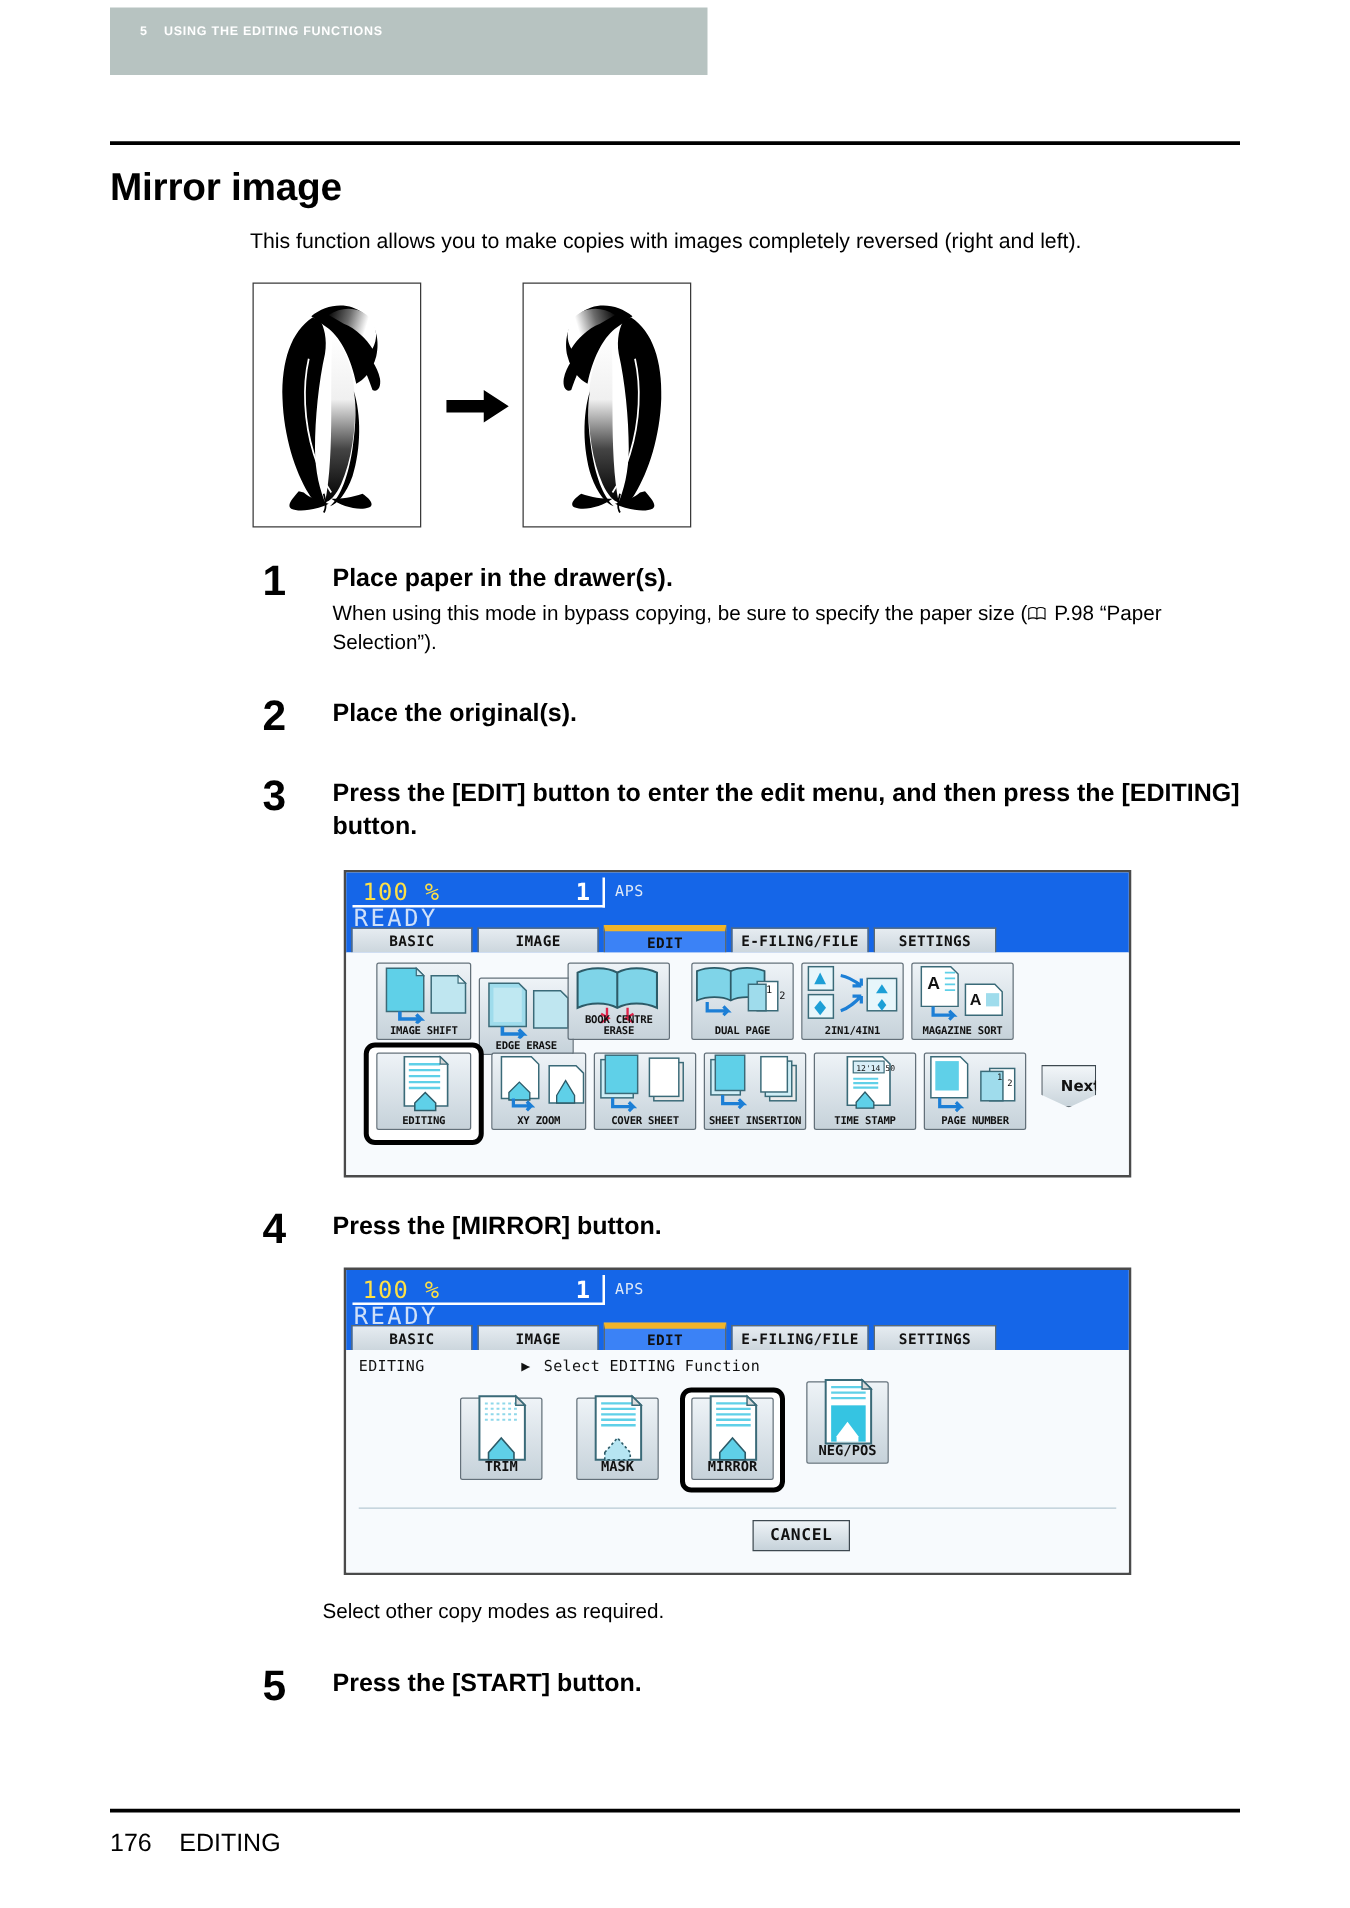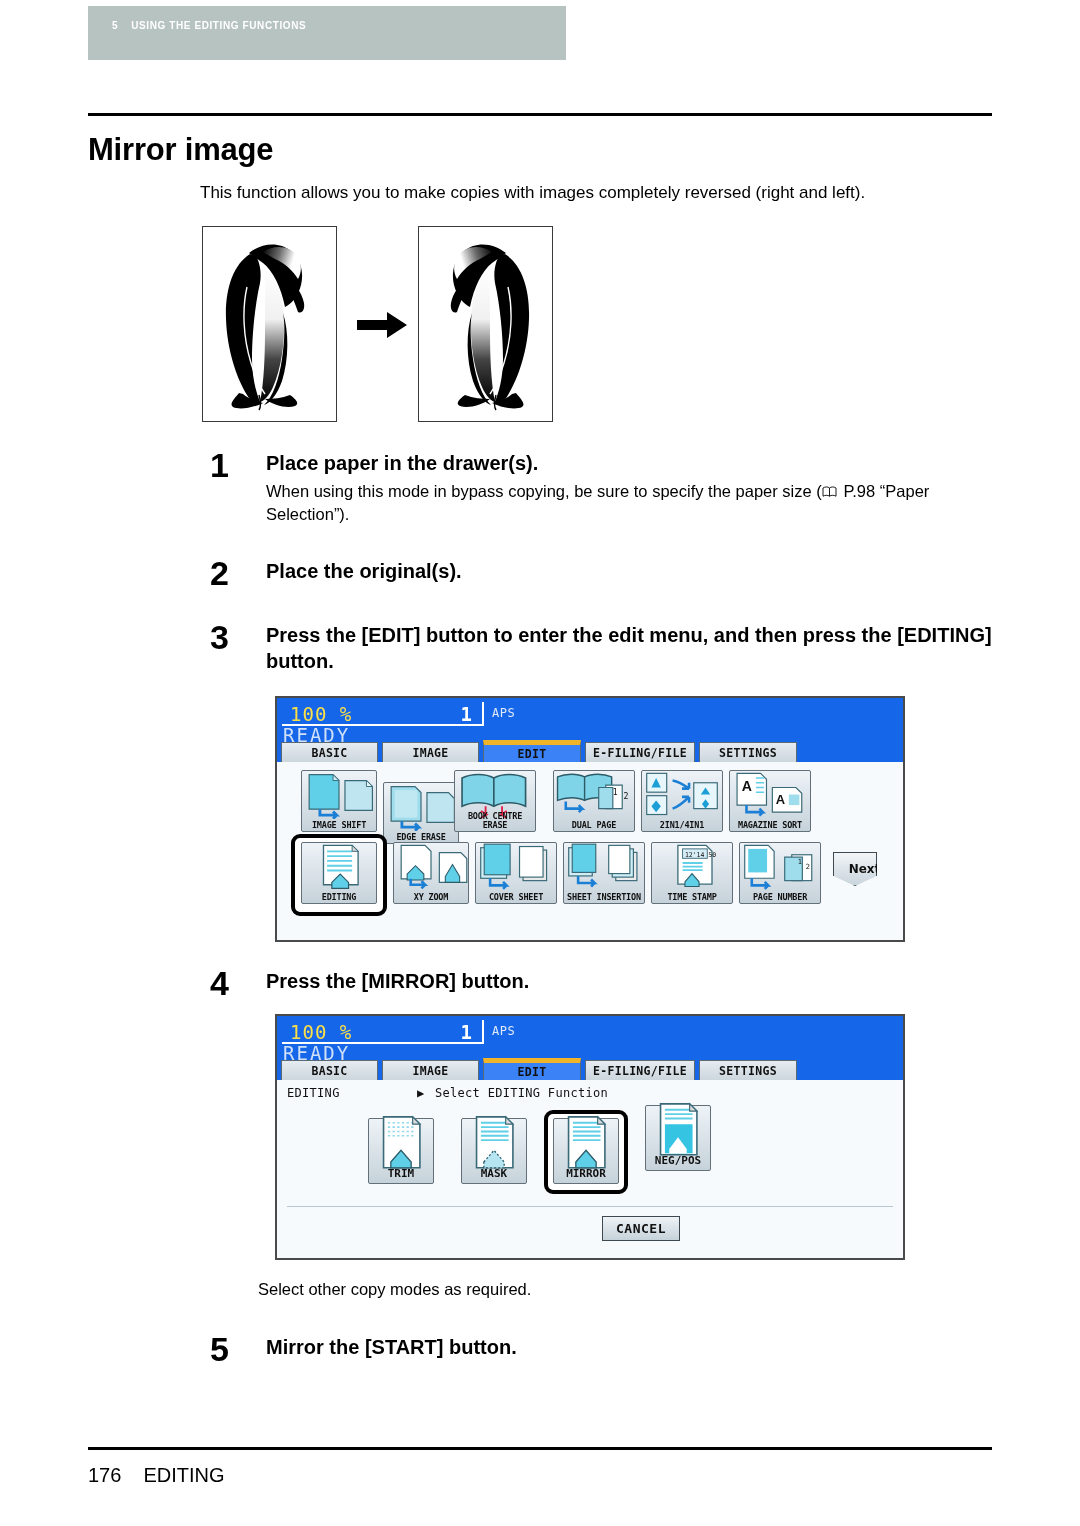--- a/index.html
+++ b/index.html
@@ -772,19 +772,19 @@
 
     <div class="sub-sep" style="left:10px; top:126px; width:606px;"></div>
     <div class="cancel-btn" style="left:325px; top:136px;">CANCEL</div>
   </div>
 </div>
 
 <div class="plain-note" style="top:1278px;">Select other copy modes as required.</div>
 
 <div class="step" style="left:210px; top:1332px; width:790px;">
   <div class="step-num">5</div>
-  <div class="step-head">Mirror the [START] button.</div>
+  <div class="step-head">Press the [START] button.</div>
 </div>
 
 <div class="footer-rule"></div>
 <div class="footer-text">
   <span class="footer-page">176</span><span>EDITING</span>
 </div>
 
 </body></html>

